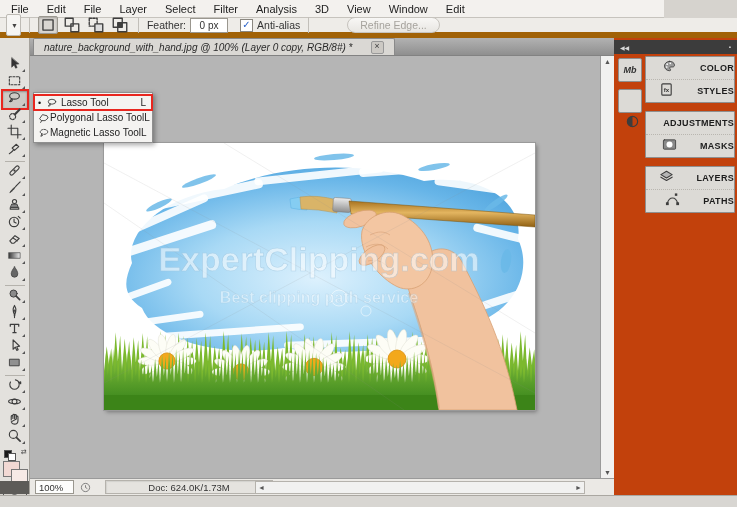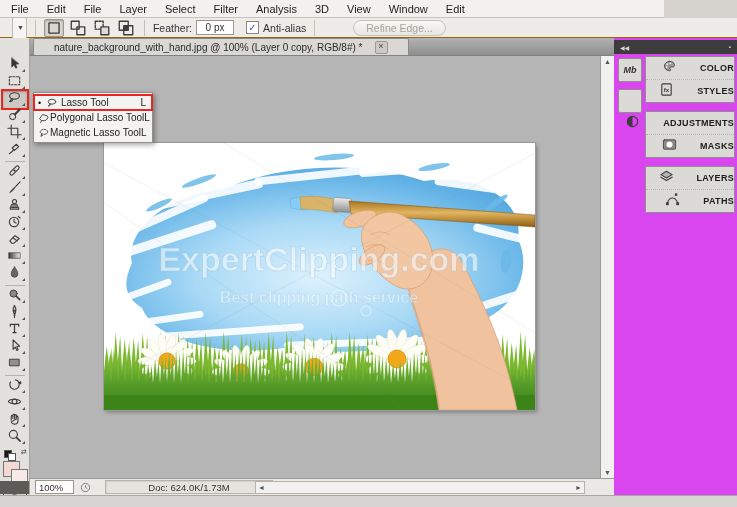--- a/index.html
+++ b/index.html
@@ -5,22 +5,22 @@
   html,body{margin:0;padding:0;}
   body{width:737px;height:507px;position:relative;overflow:hidden;
        font-family:"Liberation Sans",sans-serif;background:#d6d3ce;
        -webkit-font-smoothing:antialiased;}
   .abs{position:absolute;}
   
   #menubar{left:0;top:0;width:664px;height:18px;background:#f3f1ee;border-bottom:1px solid #c6c3bd;
            display:flex;align-items:center;padding-left:2px;box-sizing:border-box;}
   .menu-item{font-size:11px;color:#222;padding:0 9px;line-height:18px;cursor:default;}
   
-  #optionsbar{left:0;top:18px;width:737px;height:20px;background:#eeece8;border-bottom:1px solid #a16207;
-              display:flex;align-items:center;box-sizing:border-box;padding-left:12px;gap:4px;}
+  #optionsbar{left:0;top:18px;width:737px;height:20px;background:#eeece8;border-bottom:6px solid #a16207;
+              display:flex;align-items:center;box-sizing:border-box;padding-left:6px;gap:4px;}
   .opt-sep{width:1px;height:16px;background:#c2bfb9;margin:0 4px;}
   #opt-tool{display:flex;align-items:center;gap:2px;padding:1px 2px;border:1px solid #bdbab4;border-radius:2px;background:#f6f5f3;}
   .caret{font-size:7px;color:#444;}
   .mode-btn{width:18px;height:16px;display:flex;align-items:center;justify-content:center;border:1px solid transparent;border-radius:2px;}
   .mode-btn.pressed{background:#d9d6d1;border:1px solid #9a978f;box-shadow:inset 0 1px 2px rgba(0,0,0,.25);}
   .opt-label{font-size:10.5px;color:#333;}
   #feather-input{width:36px;height:13px;font-size:10px;color:#333;background:#fff;border:1px solid #9a978f;
                  text-align:center;padding:0;font-family:"Liberation Sans",sans-serif;}
   .checkbox{width:11px;height:11px;background:#fff;border:1px solid #8a8780;display:flex;align-items:center;justify-content:center;
             font-size:10px;color:#2a62c9;line-height:10px;}
@@ -41,21 +41,21 @@
   #swap-arrow{position:absolute;right:1px;top:-2px;font-size:7px;color:#444;}
   .swatch-fg{position:absolute;left:1px;top:11px;width:15px;height:14px;background:#f2d9d4;border:1px solid #777;}
   .swatch-bg{position:absolute;left:9px;top:19px;width:15px;height:14px;background:#f7eae6;border:1px solid #777;}
   #quickmask{margin-top:6px;width:22px;height:14px;border:1px solid #555;border-radius:2px;display:flex;align-items:center;justify-content:center;flex:0 0 14px;}
   #quickmask .dot{width:7px;height:7px;border:1px solid #555;border-radius:50%;}
   #toolstrip-bottom{position:absolute;left:0;bottom:0;width:29px;height:13px;background:#5d5b58;}
   
   #tabbar{left:30px;top:38px;width:584px;height:18px;background:linear-gradient(#b2b2b2,#8f8f8f);
           border-bottom:1px solid #828282;box-sizing:border-box;display:flex;align-items:flex-end;padding-left:3px;}
   #doc-tab{height:16px;background:#dad8d4;border:1px solid #8a8a8a;border-bottom:none;border-radius:2px 2px 0 0;
-           display:flex;align-items:center;gap:12px;padding:0 20px;}
+           display:flex;align-items:center;gap:18px;padding:0 10px;font-style:italic;}
   #doc-tab-title{font-size:10px;color:#2a2a2a;white-space:nowrap;}
   #tab-close{width:11px;height:11px;border:1px solid #999;background:#ccc9c4;border-radius:2px;
              font-size:9px;line-height:9px;text-align:center;color:#444;}
   #viewport{left:30px;top:56px;width:570px;height:422px;background:#b5b5b5;overflow:hidden;}
   #canvas-image{position:absolute;left:74px;top:87px;width:431px;height:267px;background:#b91c1c;
                 box-shadow:2px 2px 4px rgba(0,0,0,.35);outline:1px solid #9a9a9a;}
   
   #vscroll{left:600px;top:56px;width:14px;height:422px;background:#f1f1f0;border-left:1px solid #9a9a9a;box-sizing:border-box;}
   .sb-arrow{position:absolute;font-size:7px;color:#555;width:100%;text-align:center;}
   #hscroll{position:absolute;left:225px;top:2px;width:330px;height:13px;background:#f1f1f0;border:1px solid #b5b2ac;box-sizing:border-box;}
@@ -65,21 +65,21 @@
   #statusrow{left:30px;top:478px;width:584px;height:17px;background:#ebe9e5;border-top:1px solid #9a9a9a;
              box-sizing:border-box;display:flex;align-items:center;padding-left:5px;position:absolute;}
   #zoom-field{width:34px;height:12px;background:#fdfdfc;border:1px solid #9a978f;font-size:9.5px;color:#333;
               display:flex;align-items:center;padding-left:3px;}
   #status-clock{width:11px;height:11px;margin-left:6px;}
   #doc-field{width:166px;height:12px;border:1px solid #b5b2ac;background:#e5e3df;box-shadow:inset 1px 1px 1px rgba(0,0,0,.08);
              font-size:9.5px;color:#333;display:flex;align-items:center;justify-content:center;margin-left:14px;}
   #status-arrow{font-size:9px;color:#111;margin-left:4px;}
   #bottomstrip{left:0;top:495px;width:737px;height:12px;background:#d8d6d2;border-top:1px solid #aaa7a1;box-sizing:border-box;}
   
-  #dock{left:614px;top:38px;width:123px;height:457px;background:#d946ef;}
+  #dock{left:614px;top:38px;width:123px;height:457px;background:#c2410c;}
   #dock-header{position:absolute;left:0;top:2px;width:123px;height:14px;background:#3c3c3c;color:#d8d8d8;
                font-size:6px;display:flex;align-items:center;justify-content:space-between;padding:0 6px;box-sizing:border-box;}
   #dock-icons{position:absolute;left:4px;top:20px;width:24px;}
   .dock-icon{width:24px;height:24px;background:#dcdad6;border:1px solid #8f8f8f;border-radius:2px;box-sizing:border-box;
              display:flex;align-items:center;justify-content:center;margin-bottom:7px;}
   #minibridge-label{font-size:9px;font-weight:bold;color:#333;font-style:italic;}
   #dock-panels{position:absolute;left:31px;top:18px;width:90px;}
   .panel-group{background:#dcdad6;border:1px solid #8f8f8f;border-radius:1px;margin-bottom:8px;}
   .panel-btn{height:22px;display:flex;align-items:center;gap:23px;padding-left:8px;border-bottom:1px dotted #b9b6b0;justify-content:flex-end;}
   .panel-btn:last-child{border-bottom:none;}

